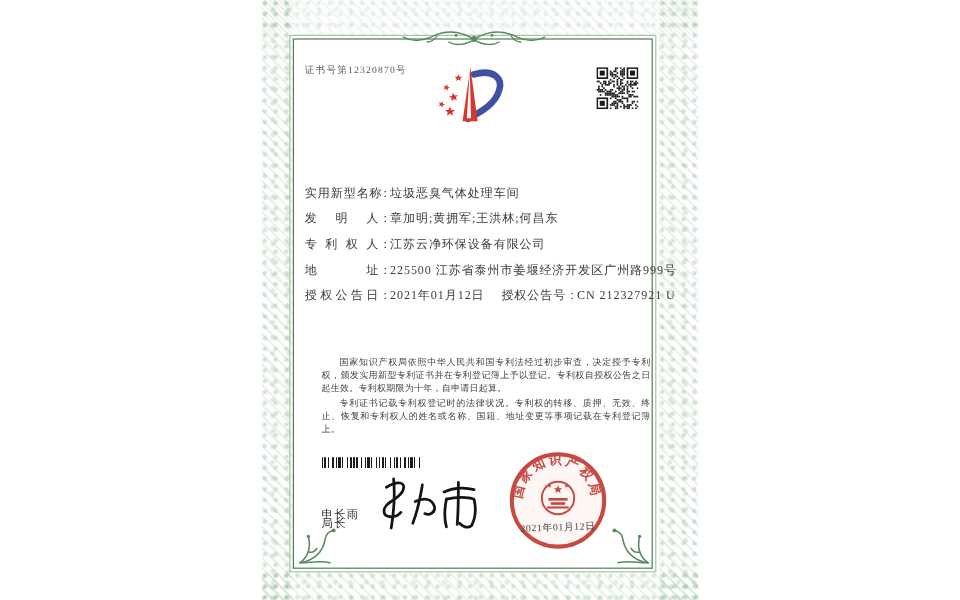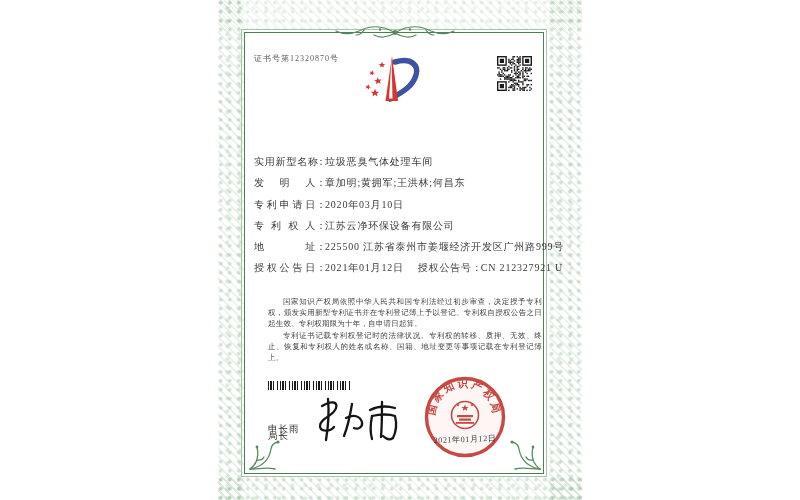--- a/index.html
+++ b/index.html
@@ -356,23 +356,20 @@
 
 
     <div class="fields">
       <div class="frow">
         <span class="flabel">实用新型名称</span><span class="fcolon">：</span><span>垃圾恶臭气体处理车间</span>
       </div>
       <div class="frow">
         <span class="flabel">发明人</span><span class="fcolon">：</span><span>章加明;黄拥军;王洪林;何昌东</span>
       </div>
       <div class="frow">
-        <span class="flabel">专利申请日</span><span class="fcolon">：</span><span>2020年03月10日</span>
-      </div>
-      <div class="frow">
         <span class="flabel">专利权人</span><span class="fcolon">：</span><span>江苏云净环保设备有限公司</span>
       </div>
       <div class="frow">
         <span class="flabel">地址</span><span class="fcolon">：</span><span>225500 江苏省泰州市姜堰经济开发区广州路999号</span>
       </div>
       <div class="frow">
         <span class="flabel">授权公告日</span><span class="fcolon">：</span><span>2021年01月12日</span><span class="gsep"></span><span>授权公告号</span><span class="fcolon">：</span><span>CN 212327921 U</span>
       </div>
     </div>
 

